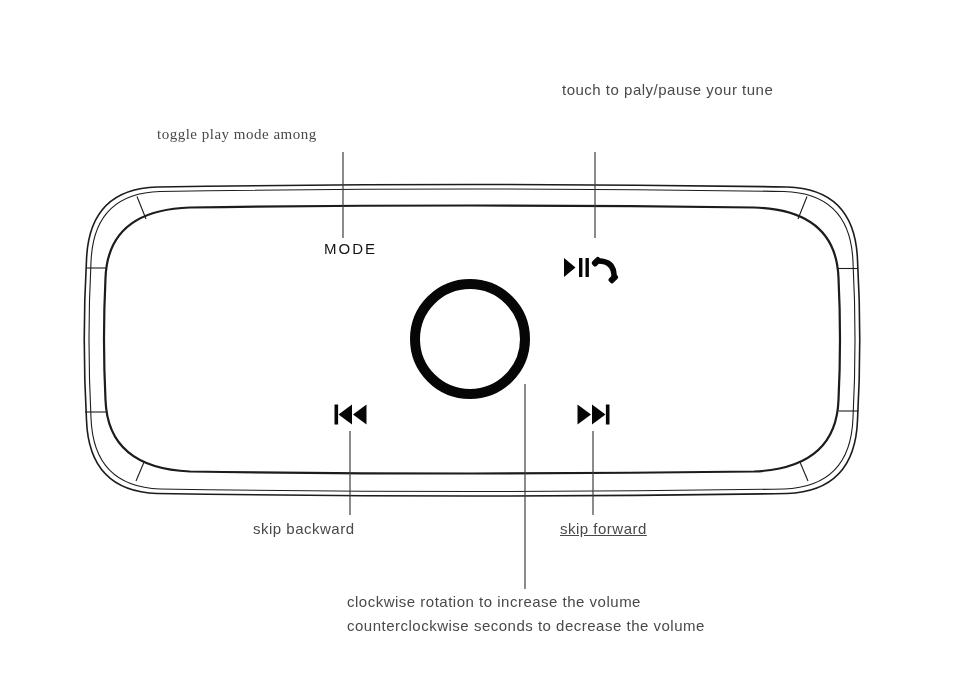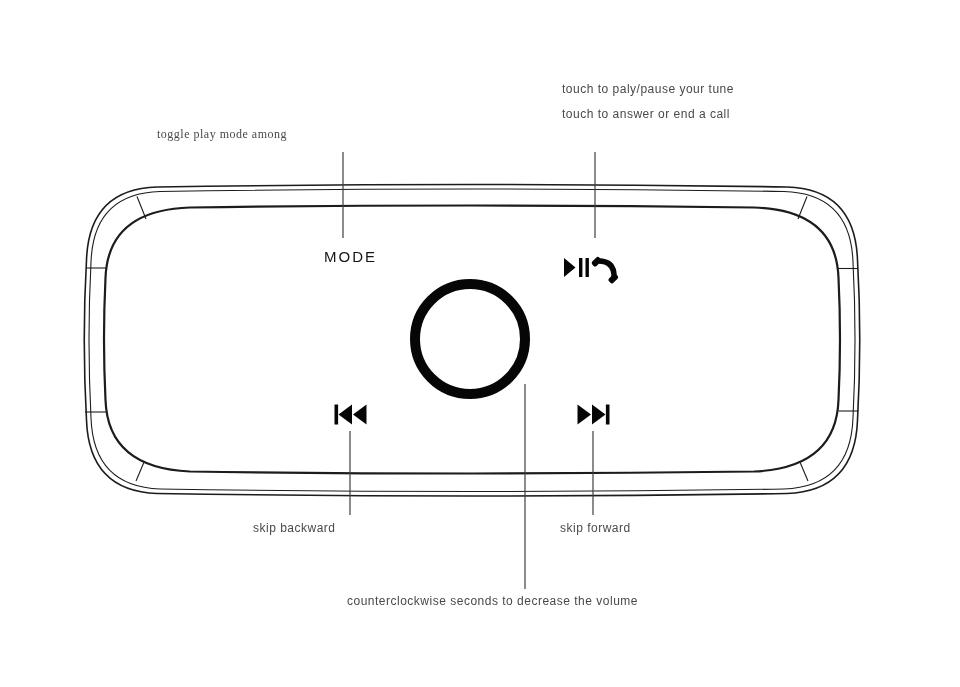--- a/index.html
+++ b/index.html
@@ -2,35 +2,35 @@
 <html style="--line: #1c1c1c; --text: #494949; --icon: #060606; --leader: #3f3f3f; --background: #ffffff;"><head>
 <meta charset="utf-8">
 <style>
   :root{
     --line:#1c1c1c; --text:#494949; --icon:#060606; --leader:#3f3f3f; --background:#ffffff;
   }
   html,body{margin:0;padding:0;}
   body{background:var(--background);font-family:"Liberation Sans","DejaVu Sans",sans-serif;}
   .stage{position:relative;width:960px;height:687px;background:var(--background);overflow:hidden;}
   .stage svg.art{position:absolute;left:0;top:0;}
-  .label{position:absolute;color:var(--text);font-size:12px;line-height:25px;letter-spacing:.5px;white-space:nowrap;}
+  .label{position:absolute;color:var(--text);font-size:15px;line-height:25px;letter-spacing:.5px;white-space:nowrap;}
   .outline{stroke:var(--line);fill:none;}
   .ow{stroke-width:1.6px;}
   .mw{stroke-width:1.1px;}
   .iw{stroke-width:2.2px;}
   .tick{stroke:var(--line);stroke-width:1.1px;fill:none;}
   .leader{stroke:var(--leader);stroke-width:1.2px;fill:none;}
   .icon-fill{fill:var(--icon);}
   .icon-stroke{stroke:var(--icon);fill:none;}
   .dial{stroke:var(--icon);fill:none;stroke-width:10px;}
-  .mode{position:absolute;left:324px;top:248px;font-size:15px;font-weight:500;letter-spacing:2px;color:#151515;}
+  .mode{position:absolute;left:324px;top:240px;font-size:15px;font-weight:500;letter-spacing:2px;color:#151515;}
   .lbl-toggle{left:157px;top:122px;font-family:Liberation Serif, serif;}
   .lbl-topright{left:562px;top:77px;}
   .lbl-skipback{left:253px;top:516px;}
-  .lbl-skipfwd{left:560px;top:516px;}
+  .lbl-skipfwd{left:560px;top:516px;text-decoration:underline;}
   .lbl-volume{left:347px;top:590px;line-height:23.5px;}
   .icon{position:absolute;}
 </style>
 </head>
 <body>
 
 <div class="stage">
 
   <svg class="art" width="960" height="687" viewBox="0 0 960 687">
 
@@ -85,23 +85,23 @@
     <polygon class="icon-fill" points="15,0.5 28.5,10.5 15,20.5"></polygon>
     <rect class="icon-fill" x="28.9" y="0.5" width="3.6" height="20"></rect>
   </svg>
 
   <div class="mode">MODE</div>
 
   <div class="label lbl-toggle">toggle play mode among</div>
 
   <div class="label lbl-topright">
     <div>touch to paly/pause your tune</div>
-    <div>touch to answer or end a call</div>
   </div>
 
   <div class="label lbl-skipback">skip backward</div>
   <div class="label lbl-skipfwd">skip forward</div>
 
   <div class="label lbl-volume">
+    <div>clockwise rotation to increase the volume</div>
     <div>counterclockwise seconds to decrease the volume</div>
   </div>
 
 </div>
 
 </body></html>

